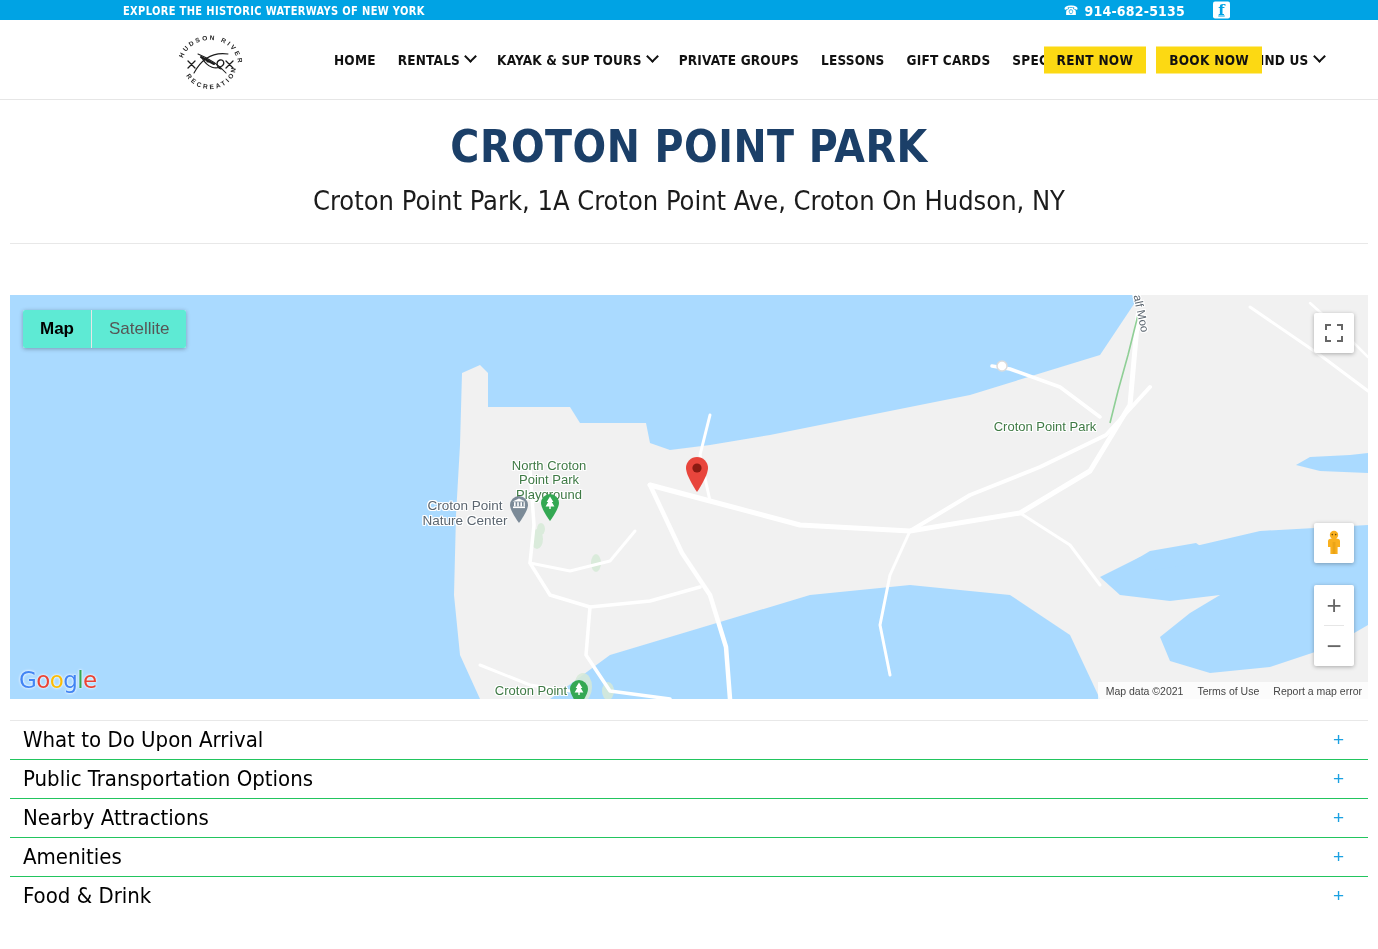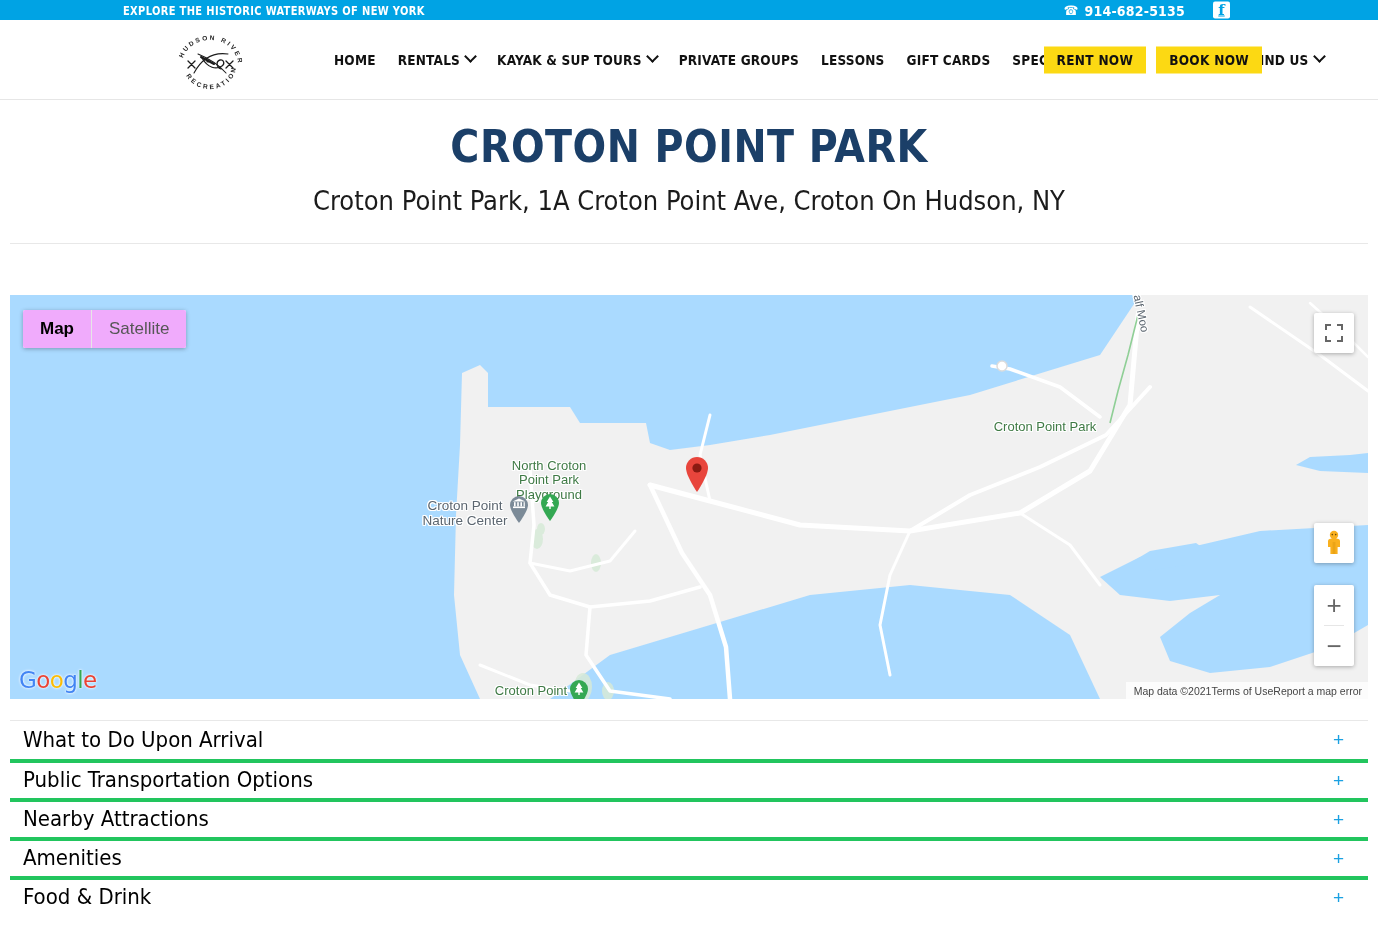--- a/index.html
+++ b/index.html
@@ -187,21 +187,21 @@
     border-radius: 2px;
     box-shadow: 0 1px 4px rgba(0,0,0,.3);
     overflow: hidden;
     z-index: 6;
   }
   .map-type-btn {
     padding: 9px 17px;
     font-size: 17px;
     color: #565656;
     cursor: pointer;
-    background: #f0abfc;
+    background: #5eead4;
     border: none;
     font-family: "Liberation Sans", sans-serif;
   }
   .map-type-btn.active { color: #000; font-weight: 700; }
   .map-type-btn + .map-type-btn { border-left: 1px solid #e6e6e6; }
 
   .map-sq-btn {
     position: absolute;
     background: #fff;
     border-radius: 2px;
@@ -246,20 +246,21 @@
     z-index: 6;
     text-shadow: 0 0 2px rgba(255,255,255,.9), 0 0 3px rgba(255,255,255,.9);
   }
   .g1 { color: #4285f4; } .g2 { color: #ea4335; } .g3 { color: #fbbc05; }
   .g4 { color: #4285f4; } .g5 { color: #34a853; } .g6 { color: #ea4335; }
 
   .map-credits {
     position: absolute;
     right: 0; bottom: 0;
     display: flex;
+    gap: 14px;
     background: rgba(255,255,255,.75);
     padding: 3px 6px 2px 8px;
     font-size: 10.5px;
     color: #454545;
     z-index: 6;
   }
   .map-credits span { white-space: nowrap; cursor: pointer; }
   .map-credits span.static { cursor: default; }
 
   .map-label {
@@ -278,21 +279,21 @@
 
   .pin {
     position: absolute;
     width: 24px; height: 33px;
     z-index: 5;
   }
 
   
   .accordion { margin: 21px 10px 0 10px; }
   .acc-row {
-    border-top: 4px solid #22c55e;
+    border-top: 1px solid #22c55e;
     height: 39px;
     display: flex;
     align-items: center;
     justify-content: space-between;
     cursor: pointer;
   }
   .acc-row:first-child { border-top: 1px solid #e8e8e8; }
   .acc-title {
     font-family: "DejaVu Sans Condensed", "Liberation Sans Narrow", "Liberation Sans", sans-serif;
     font-weight: 400;

